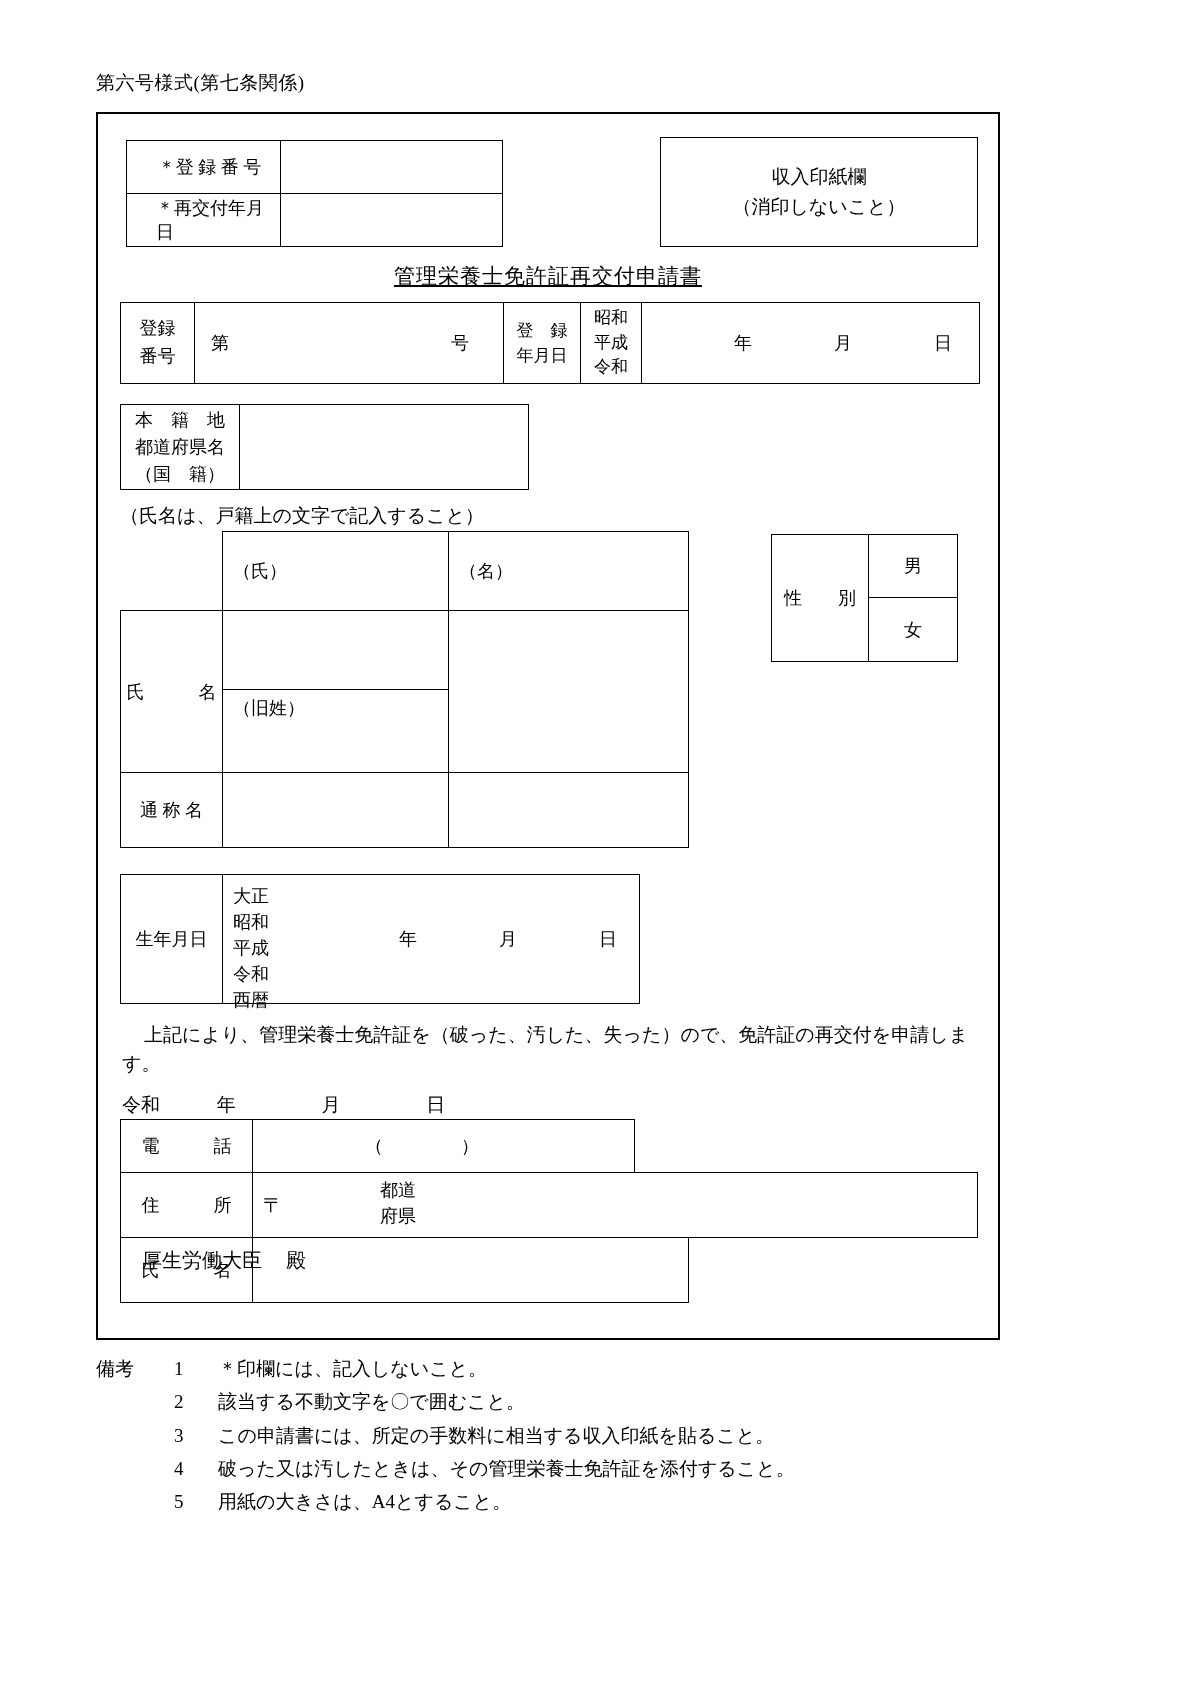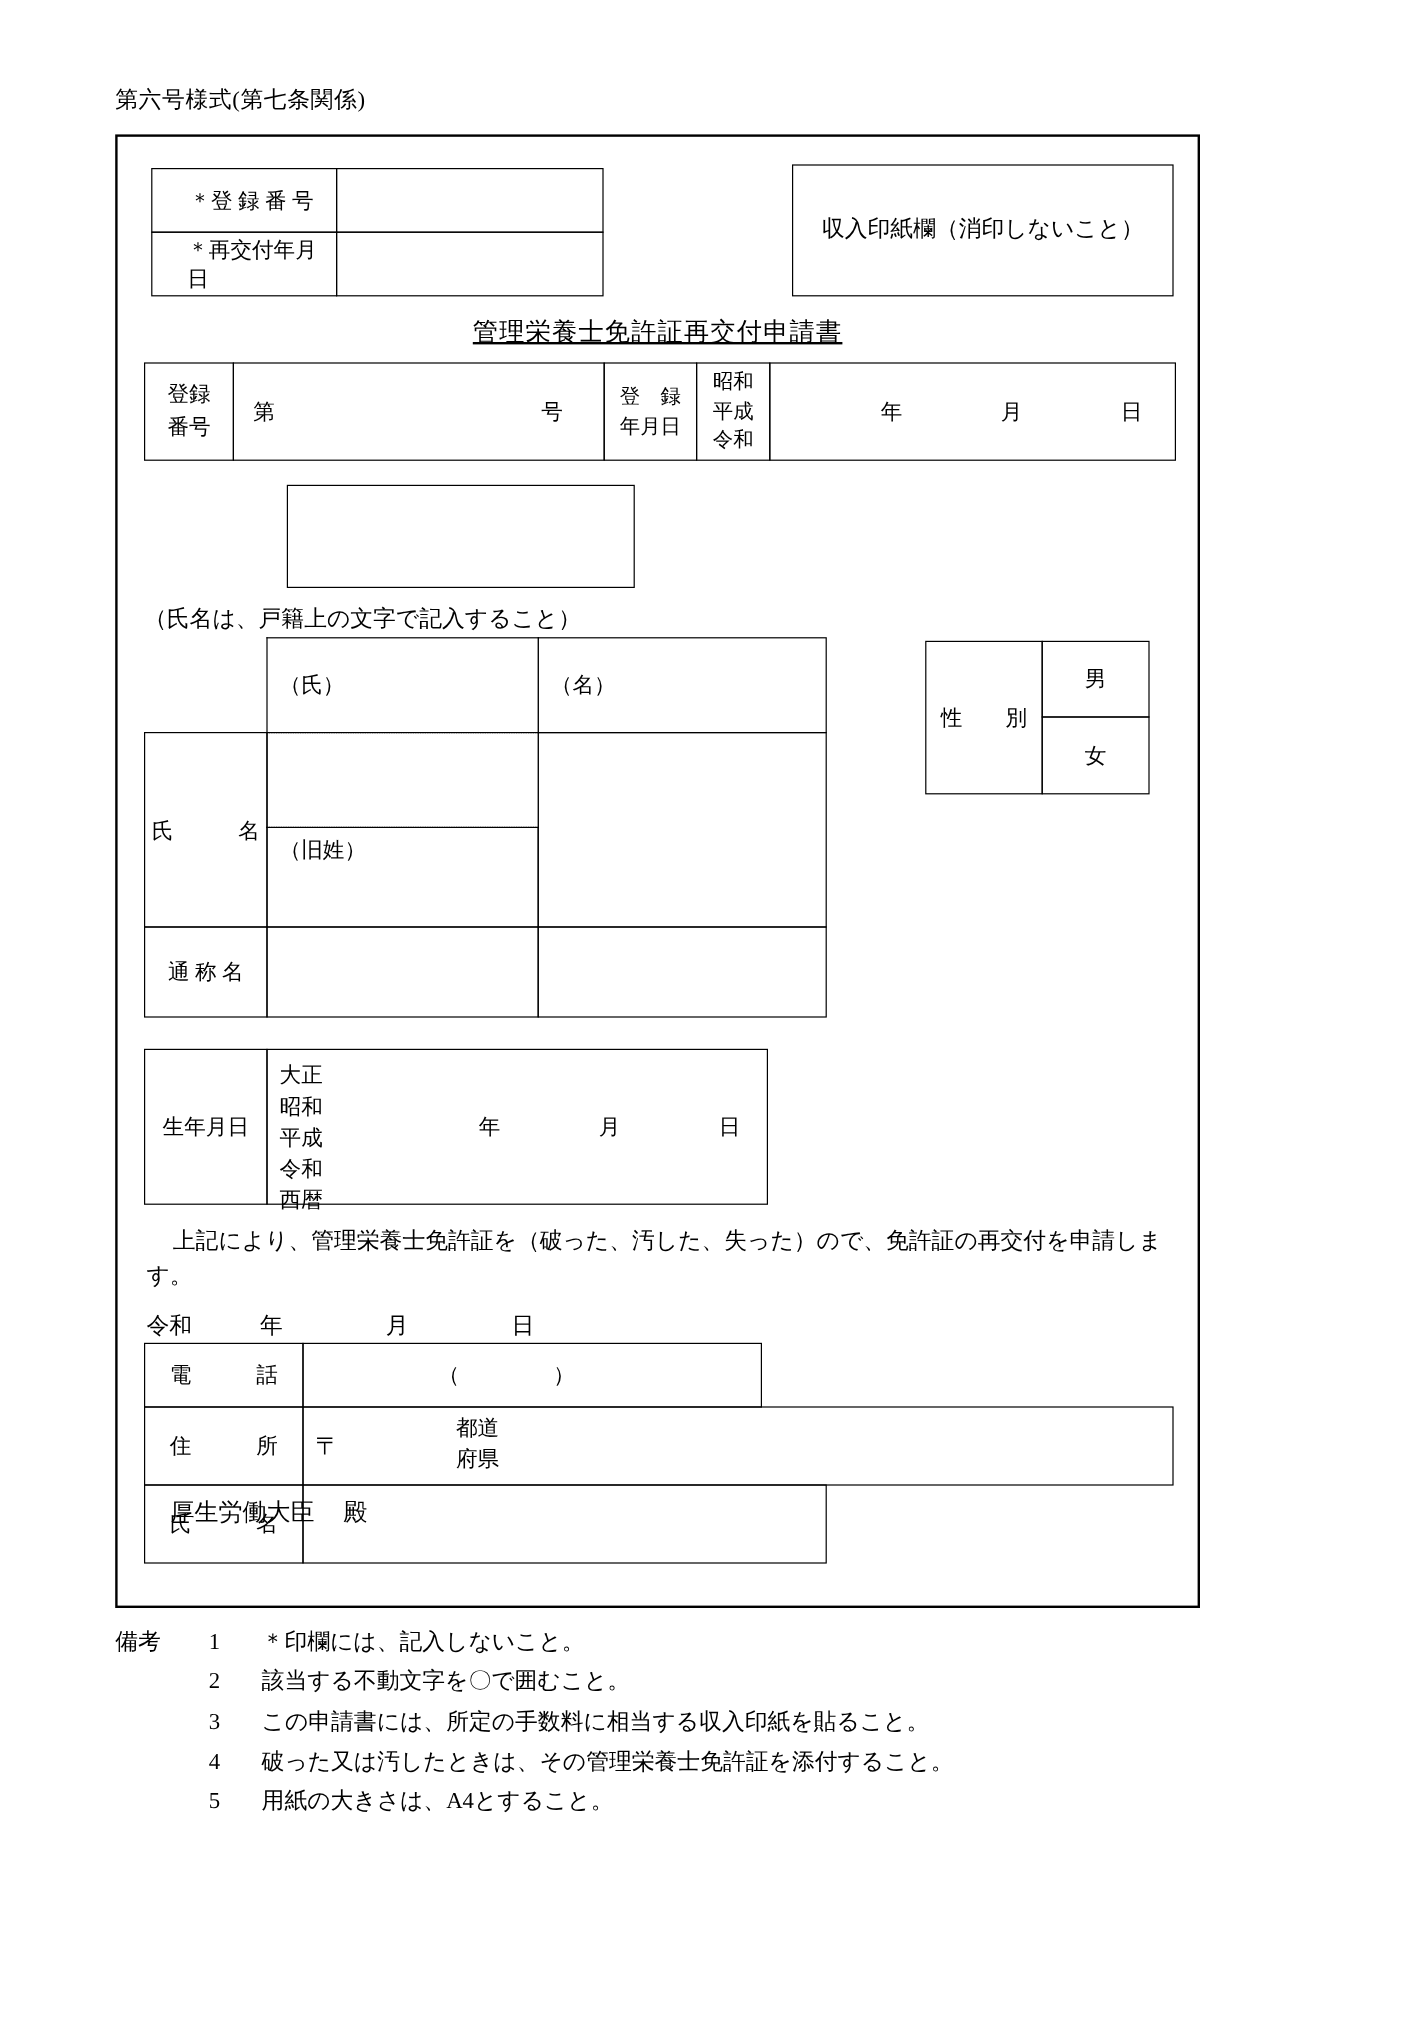--- a/index.html
+++ b/index.html
@@ -48,21 +48,21 @@
 
   
   .reg-no-label { left: 28px; top: 26px; width: 155px; height: 54px; justify-content: center; padding-left: 12px; }
   .reg-no-value { left: 182px; top: 26px; width: 223px; height: 54px; }
   .reissue-label { left: 28px; top: 79px; width: 155px; height: 54px; justify-content: center; padding-left: 29px; }
   .reissue-value { left: 182px; top: 79px; width: 223px; height: 54px; }
 
   
   .stamp-box {
     left: 562px; top: 23px; width: 318px; height: 110px;
-    flex-direction: row; justify-content: center; align-items: center;
+    flex-direction: column; justify-content: center; align-items: center;
     font-size: 19px; line-height: 1.6;
   }
 
   .doc-title {
     position: absolute;
     left: 0; right: 0; top: 148px;
     text-align: center;
     font-size: 21px;
     letter-spacing: 1px;
     text-decoration: underline;
@@ -198,20 +198,25 @@
       <span>令和</span>
     </div>
     <div class="cell rr rr-e">
       <div class="rr-e-inner">
         <span class="rr-e-y">年</span>
         <span class="rr-e-m">月</span>
         <span class="rr-e-d">日</span>
       </div>
     </div>
 
+    <div class="cell hon-label">
+      <span>本　籍　地</span>
+      <span>都道府県名</span>
+      <span>（国　籍）</span>
+    </div>
     <div class="cell hon-value"></div>
 
     <div class="note-name">（氏名は、戸籍上の文字で記入すること）</div>
 
     <div class="cell nm-shi">
       <span>（氏）</span>
     </div>
     <div class="cell nm-mei">
       <span>（名）</span>
     </div>

